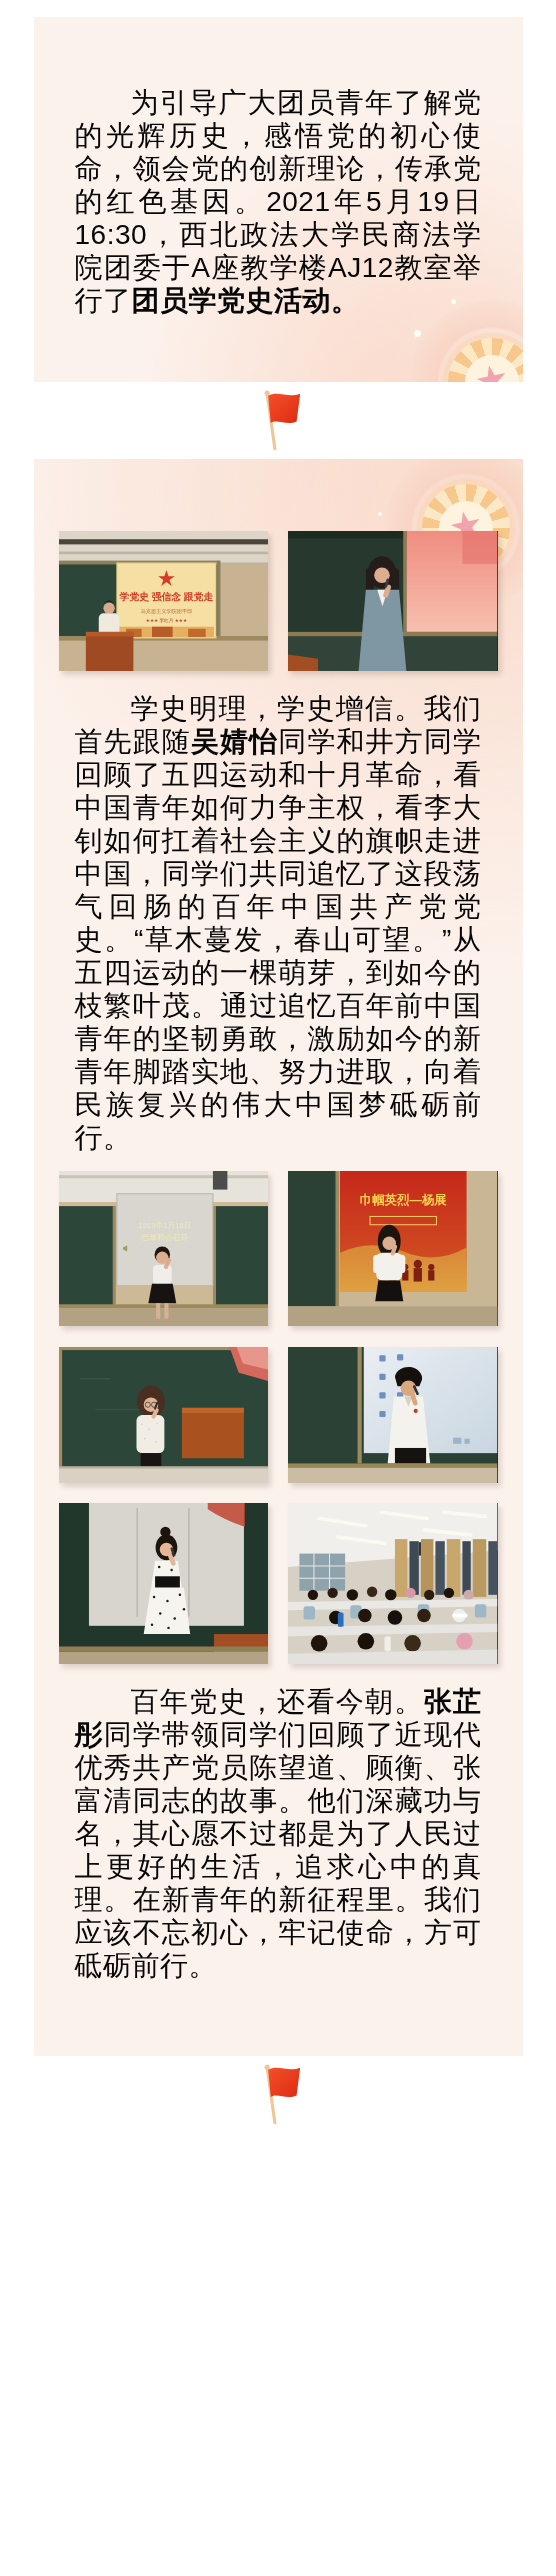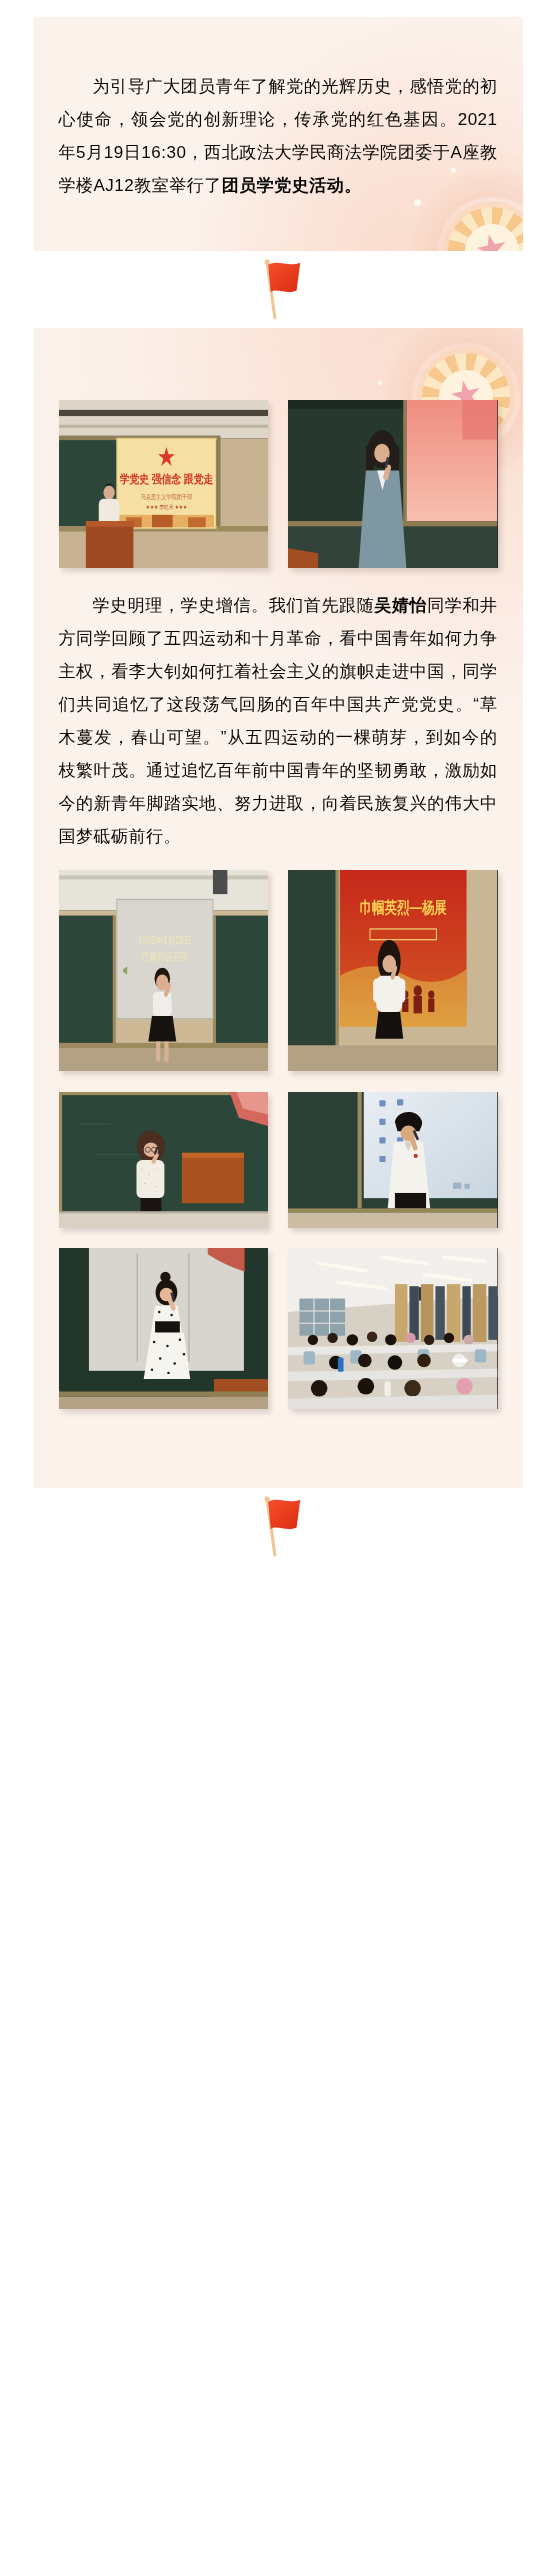--- a/index.html
+++ b/index.html
@@ -65,26 +65,26 @@
     position:absolute;left:50%;top:50%;
     transform:translate(-50%,-56%) rotate(-12deg);
     font-size:38px;line-height:38px;color:#f2a4ae;
   }
   .rosette .dot{position:absolute;border-radius:50%;background:rgba(255,255,255,0.85);}
   .rosette-card1{right:-67px;bottom:-98px;}
   .rosette-card2{right:-41px;top:-29px;}
 
   
   .para{
-    font-size:17px;
+    font-size:28px;
     line-height:33px;
     letter-spacing:0.5px;
     text-align:justify;
     text-indent:2em;
-    margin:0;
+    margin:16px;
     color:#070707;
   }
   .para b{font-weight:bold;}
 
   
   .flag-divider{
     height:77px;
     display:flex;align-items:center;justify-content:center;
   }
 
@@ -94,22 +94,22 @@
     gap:20.6px;
     margin:17.5px 0 20.6px 0;
   }
   .photo{
     flex:1;
     overflow:hidden;
     background:#222;
     box-shadow:3.1px 4.1px 5.2px rgba(90,60,50,0.18);
   }
   .photo svg{display:block;width:100%;height:100%;}
-  .h272{height:168px;text-decoration:underline;}
-  .h300{height:201px;}
+  .h272{height:140px;text-decoration:underline;}
+  .h300{height:155px;}
   .h264{height:136px;}
   .h312{height:161px;}
 </style>
 </head>
 <body>
 
 <div class="page">
   <div class="spacer-top"></div>
 
   <div class="card card-intro">
@@ -439,20 +439,21 @@
                 <circle cx="150" cy="268" r="16"></circle>
               <circle cx="240" cy="272" r="16" fill="#3a2a18"></circle>
                 <circle cx="340" cy="268" r="16" fill="#e4a0b0"></circle>
             </g>
             <path d="M0,292 L403,284 L403,312 L0,312 Z" fill="#e3e2de"></path>
             <rect x="186" y="258" width="12" height="30" rx="4" fill="#f2efe8"></rect>
           </svg>
         </div>
       </div>
 
+      <p class="para"><span>百年党史，还看今朝。</span><b>张芷彤</b><span>同学带领同学们回顾了近现代优秀共产党员陈望道、顾衡、张富清同志的故事。他们深藏功与名，其心愿不过都是为了人民过上更好的生活，追求心中的真理。在新青年的新征程里。我们应该不忘初心，牢记使命，方可砥砺前行。</span></p>
     </div>
   </div>
 
   <div class="flag-divider">
     <svg width="54" height="63" viewBox="0 0 104 122">
       <defs>
         <linearGradient id="fgrad2" x1="0" y1="0" x2="1" y2="1">
           <stop offset="0" stop-color="#f4502c"></stop>
             <stop offset="1" stop-color="#dd2b10"></stop>
         </linearGradient>

